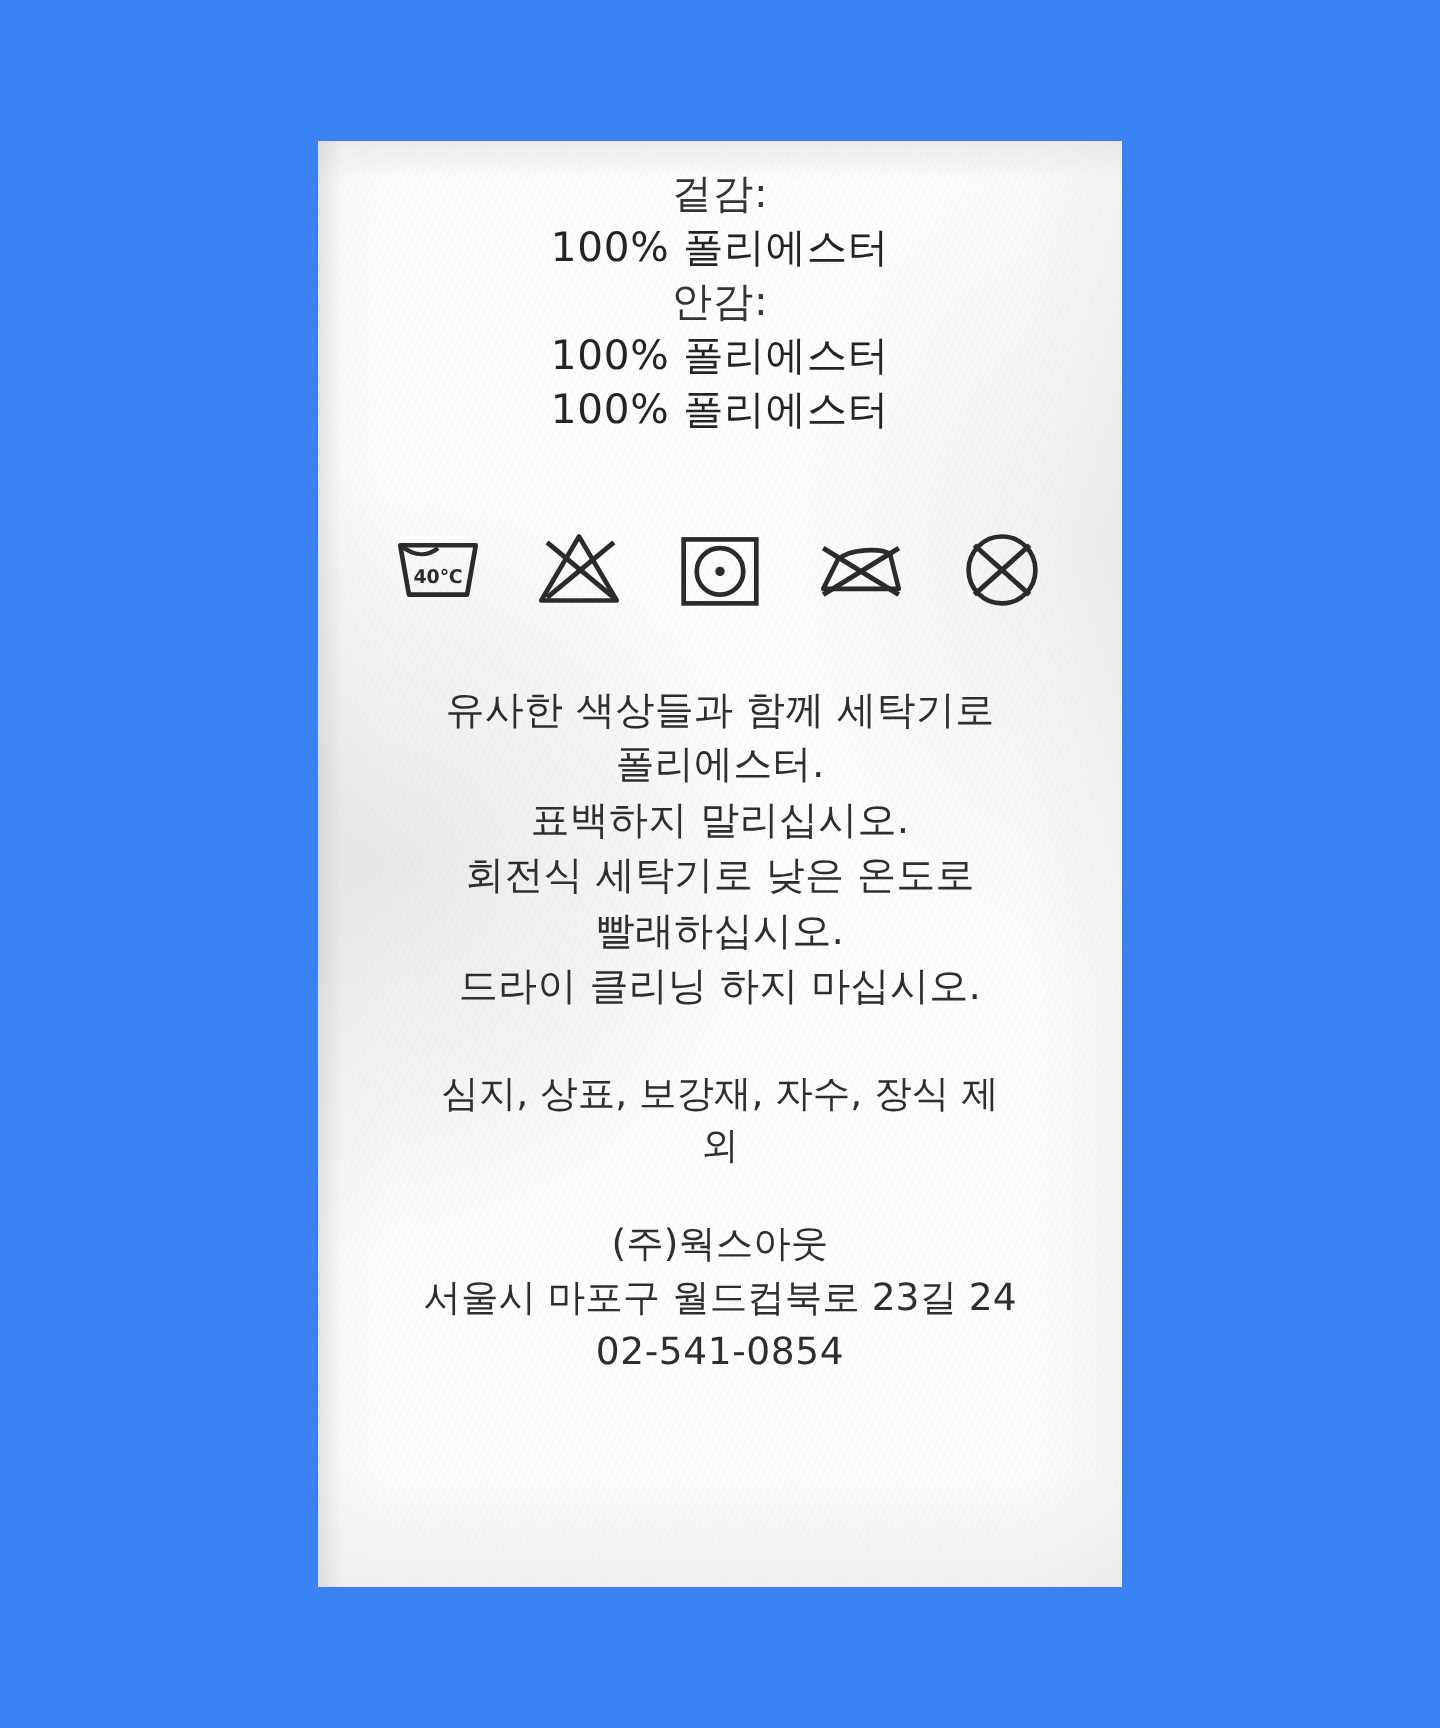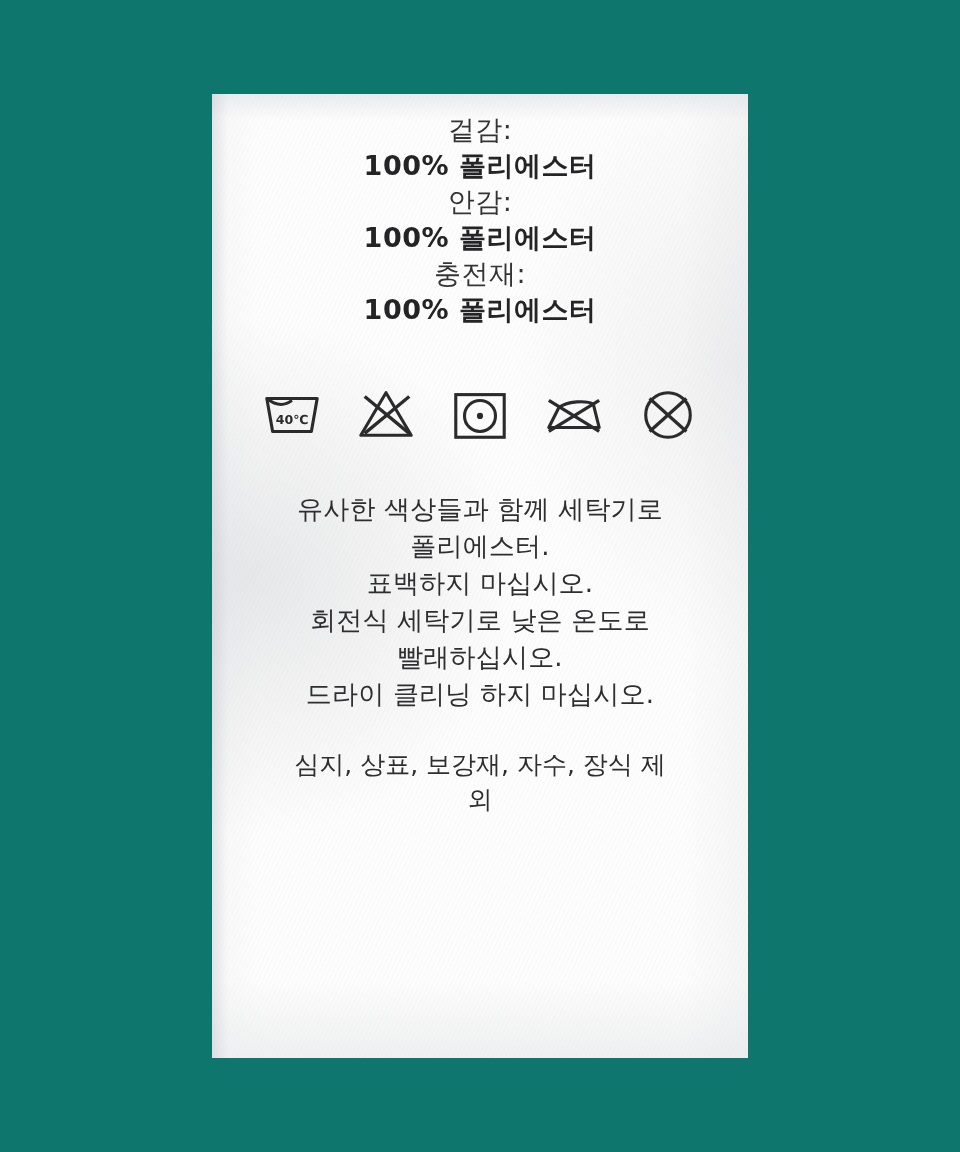--- a/index.html
+++ b/index.html
@@ -10,21 +10,21 @@
   body {
     width: 960px;
     height: 1152px;
     font-family: "DejaVu Sans", sans-serif;
     overflow: hidden;
   }
   #stage {
     position: relative;
     width: 960px;
     height: 1152px;
-    background: #0f766e;
+    background: #3b82f6;
   }
   
   #label {
     position: absolute;
     left: 212px;
     top: 94px;
     width: 536px;
     height: 964px;
     background:
       linear-gradient(to right,
@@ -68,21 +68,21 @@
   #composition {
     padding-top: 18px;
     line-height: 1.33;
   }
   .comp-line {
     font-size: 27px;
     letter-spacing: 0.5px;
     color: #343437;
   }
   .comp-line.value {
-    font-weight: bold;
+    font-weight: normal;
     color: #242426;
   }
 
   
   #symbols {
     margin-top: 56px;
     display: flex;
     justify-content: center;
     align-items: center;
     gap: 32px;
@@ -133,21 +133,20 @@
 
 <div id="stage">
 
   <div id="label">
 
     <div class="block" id="composition">
       <div class="comp-line">겉감:</div>
       <div class="comp-line value">100% 폴리에스터</div>
       <div class="comp-line">안감:</div>
       <div class="comp-line value">100% 폴리에스터</div>
-      <div class="comp-line">충전재:</div>
       <div class="comp-line value">100% 폴리에스터</div>
     </div>
 
     <div class="block" id="symbols">
 
       <svg class="sym" viewBox="0 0 64 64">
         <path d="M6 16 L58 16 L52 50 L12 50 Z" fill="none" stroke="#2b2b2d" stroke-width="3.2" stroke-linejoin="round"></path>
         <path d="M6 16 C16 24, 24 24, 32 18" fill="none" stroke="#2b2b2d" stroke-width="3"></path>
         <text x="32" y="42" font-family="DejaVu Sans, sans-serif" font-size="13" font-weight="bold" text-anchor="middle" fill="#2b2b2d">40℃</text>
       </svg>
@@ -174,26 +173,31 @@
         <circle cx="32" cy="33" r="23" fill="none" stroke="#2b2b2d" stroke-width="3.2"></circle>
         <line x1="13" y1="16" x2="51" y2="50" stroke="#2b2b2d" stroke-width="3.4"></line>
         <line x1="51" y1="16" x2="13" y2="50" stroke="#2b2b2d" stroke-width="3.4"></line>
       </svg>
 
     </div>
 
     <div class="block" id="instructions">
       <div class="inst-line">유사한 색상들과 함께 세탁기로</div>
       <div class="inst-line">폴리에스터.</div>
-      <div class="inst-line">표백하지 마십시오.</div>
+      <div class="inst-line">표백하지 말리십시오.</div>
       <div class="inst-line">회전식 세탁기로  낮은 온도로</div>
       <div class="inst-line">빨래하십시오.</div>
       <div class="inst-line">드라이 클리닝 하지 마십시오.</div>
     </div>
 
     <div class="block" id="exclusions">
       <div class="excl-line">심지, 상표, 보강재, 자수, 장식 제</div>
       <div class="excl-line">외</div>
     </div>
 
+    <div class="block" id="manufacturer">
+      <div class="mfr-line">(주)웍스아웃</div>
+      <div class="mfr-line">서울시 마포구 월드컵북로 23길 24</div>
+      <div class="mfr-line mono-ish">02-541-0854</div>
+    </div>
 
   </div>
 </div>
 
 </body></html>

